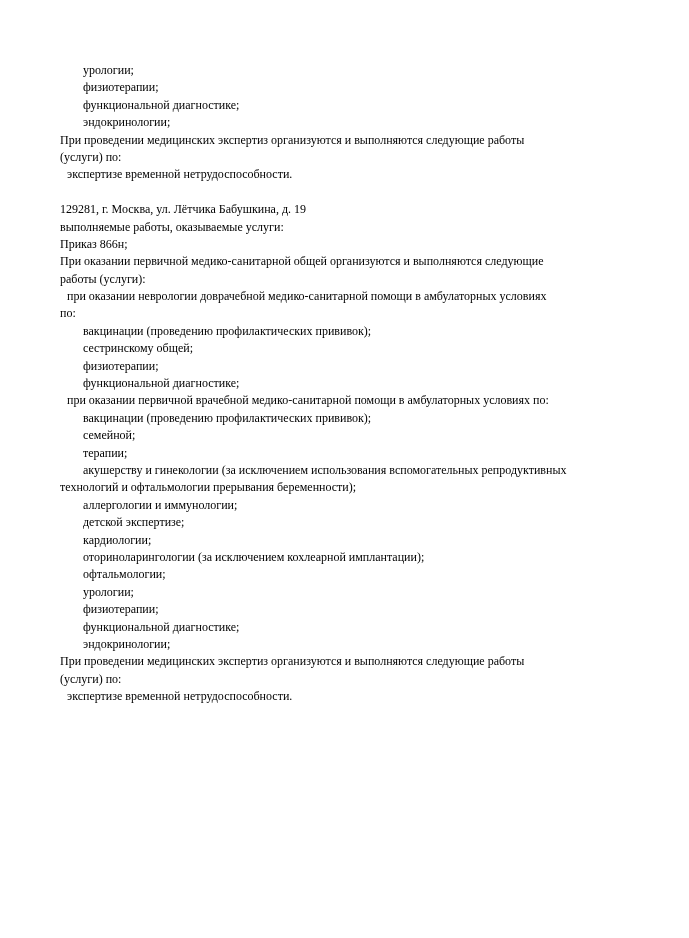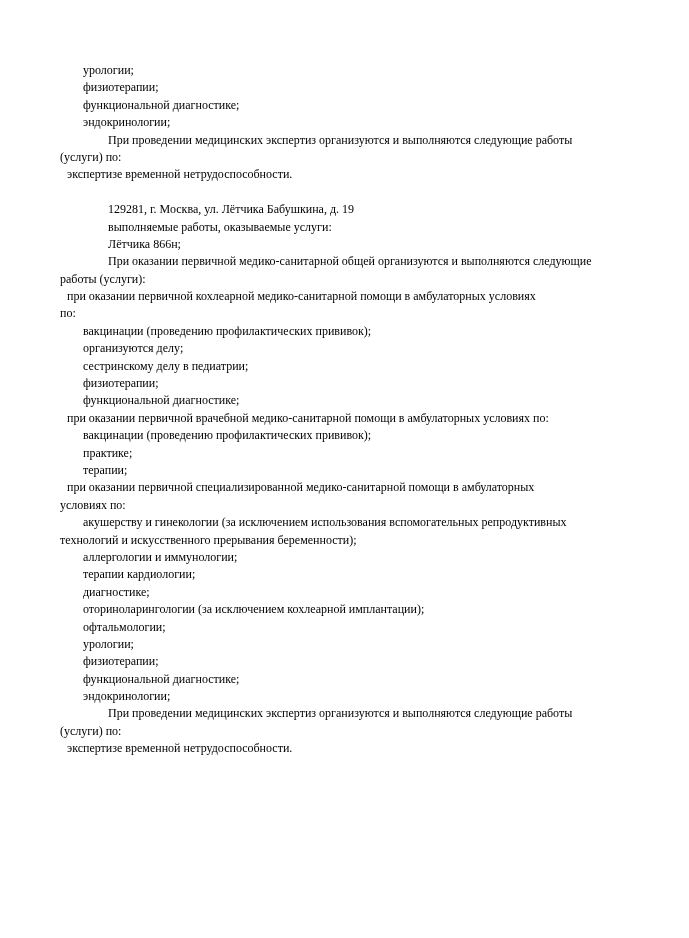--- a/index.html
+++ b/index.html
@@ -24,21 +24,21 @@
     line-height: 17.4px;
   }
   .block {
     margin: 0;
     padding: 0;
   }
   .line {
     white-space: pre;
     height: 17.4px;
   }
-  .line.indent-base { padding-left: 0; margin-left: 48px; }
+  .line.indent-base { padding-left: 0; }
   .line.indent-sub  { padding-left: 7px; }
   .line.indent-item { padding-left: 23px; }
   .line.indent-cont { padding-left: 0; }
   .line.blank { height: 17.4px; }
 </style>
 </head>
 <body>
 
 <div class="doc">
     <div class="block">
@@ -63,73 +63,66 @@
     <div class="block">
       <div class="line blank"></div>
     </div>
     <div class="block">
       <div class="line indent-base">129281, г. Москва, ул. Лётчика Бабушкина, д. 19</div>
     </div>
     <div class="block">
       <div class="line indent-base">выполняемые работы, оказываемые услуги:</div>
     </div>
     <div class="block">
-      <div class="line indent-base">Лётчика 866н;</div>
+      <div class="line indent-base">Приказ 866н;</div>
     </div>
     <div class="block">
       <div class="line indent-base">При оказании первичной медико-санитарной общей организуются и выполняются следующие</div>
       <div class="line indent-cont">работы (услуги):</div>
     </div>
     <div class="block">
-      <div class="line indent-sub">при оказании первичной кохлеарной медико-санитарной помощи в амбулаторных условиях</div>
+      <div class="line indent-sub">при оказании неврологии доврачебной медико-санитарной помощи в амбулаторных условиях</div>
       <div class="line indent-cont">по:</div>
     </div>
     <div class="block">
       <div class="line indent-item">вакцинации (проведению профилактических прививок);</div>
     </div>
     <div class="block">
-      <div class="line indent-item">организуются делу;</div>
-    </div>
-    <div class="block">
-      <div class="line indent-item">сестринскому делу в педиатрии;</div>
+      <div class="line indent-item">сестринскому общей;</div>
     </div>
     <div class="block">
       <div class="line indent-item">физиотерапии;</div>
     </div>
     <div class="block">
       <div class="line indent-item">функциональной диагностике;</div>
     </div>
     <div class="block">
       <div class="line indent-sub">при оказании первичной врачебной медико-санитарной помощи в амбулаторных условиях по:</div>
     </div>
     <div class="block">
       <div class="line indent-item">вакцинации (проведению профилактических прививок);</div>
     </div>
     <div class="block">
-      <div class="line indent-item">практике;</div>
+      <div class="line indent-item">семейной;</div>
     </div>
     <div class="block">
       <div class="line indent-item">терапии;</div>
     </div>
     <div class="block">
-      <div class="line indent-sub">при оказании первичной специализированной медико-санитарной помощи в амбулаторных</div>
-      <div class="line indent-cont">условиях по:</div>
-    </div>
-    <div class="block">
       <div class="line indent-item">акушерству и гинекологии (за исключением использования вспомогательных репродуктивных</div>
-      <div class="line indent-cont">технологий и искусственного прерывания беременности);</div>
+      <div class="line indent-cont">технологий и офтальмологии прерывания беременности);</div>
     </div>
     <div class="block">
       <div class="line indent-item">аллергологии и иммунологии;</div>
     </div>
     <div class="block">
-      <div class="line indent-item">терапии кардиологии;</div>
+      <div class="line indent-item">детской экспертизе;</div>
     </div>
     <div class="block">
-      <div class="line indent-item">диагностике;</div>
+      <div class="line indent-item">кардиологии;</div>
     </div>
     <div class="block">
       <div class="line indent-item">оториноларингологии (за исключением кохлеарной имплантации);</div>
     </div>
     <div class="block">
       <div class="line indent-item">офтальмологии;</div>
     </div>
     <div class="block">
       <div class="line indent-item">урологии;</div>
     </div>

